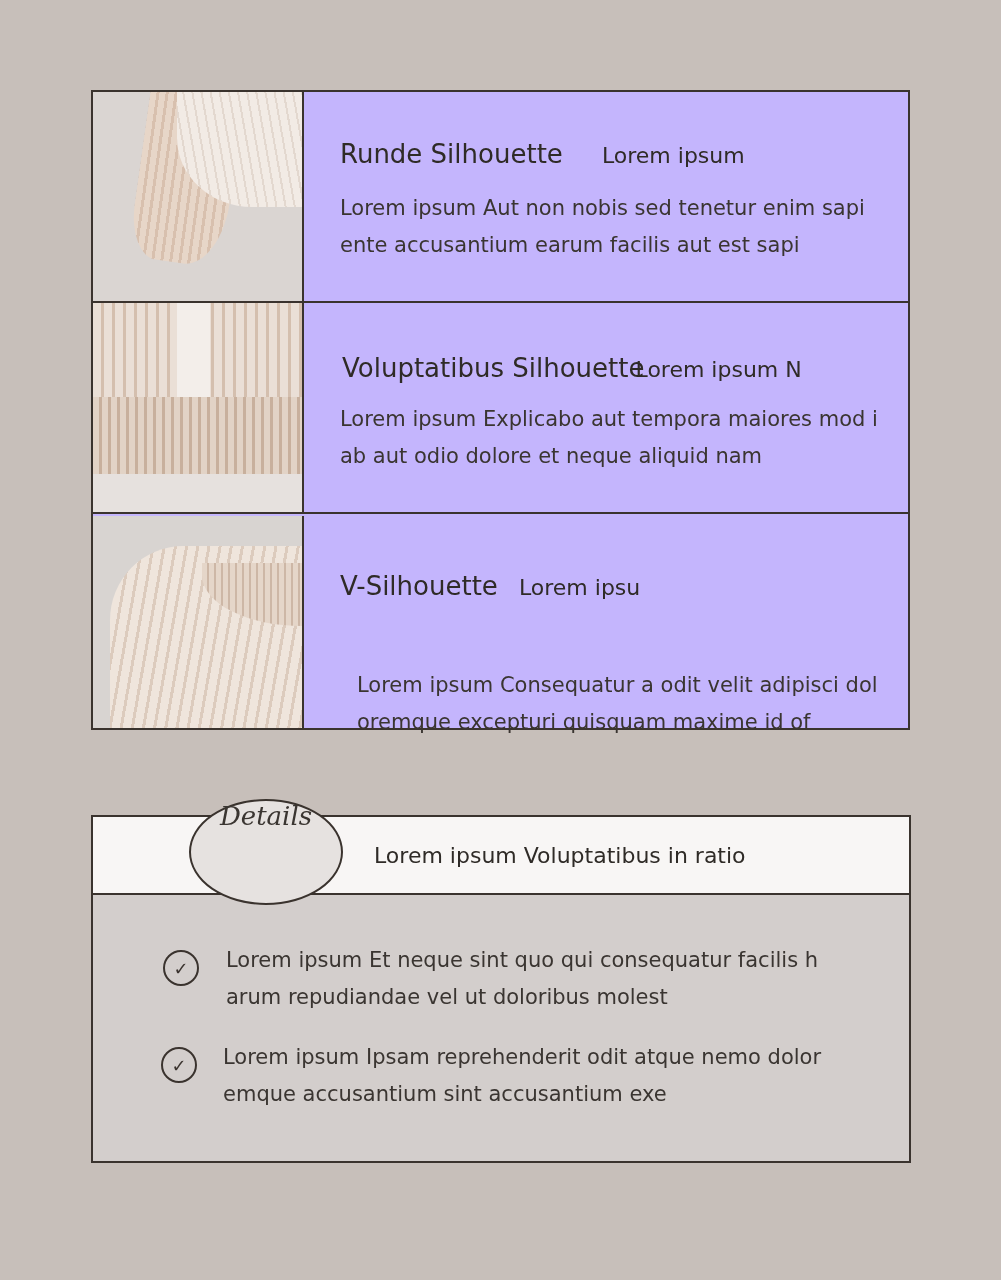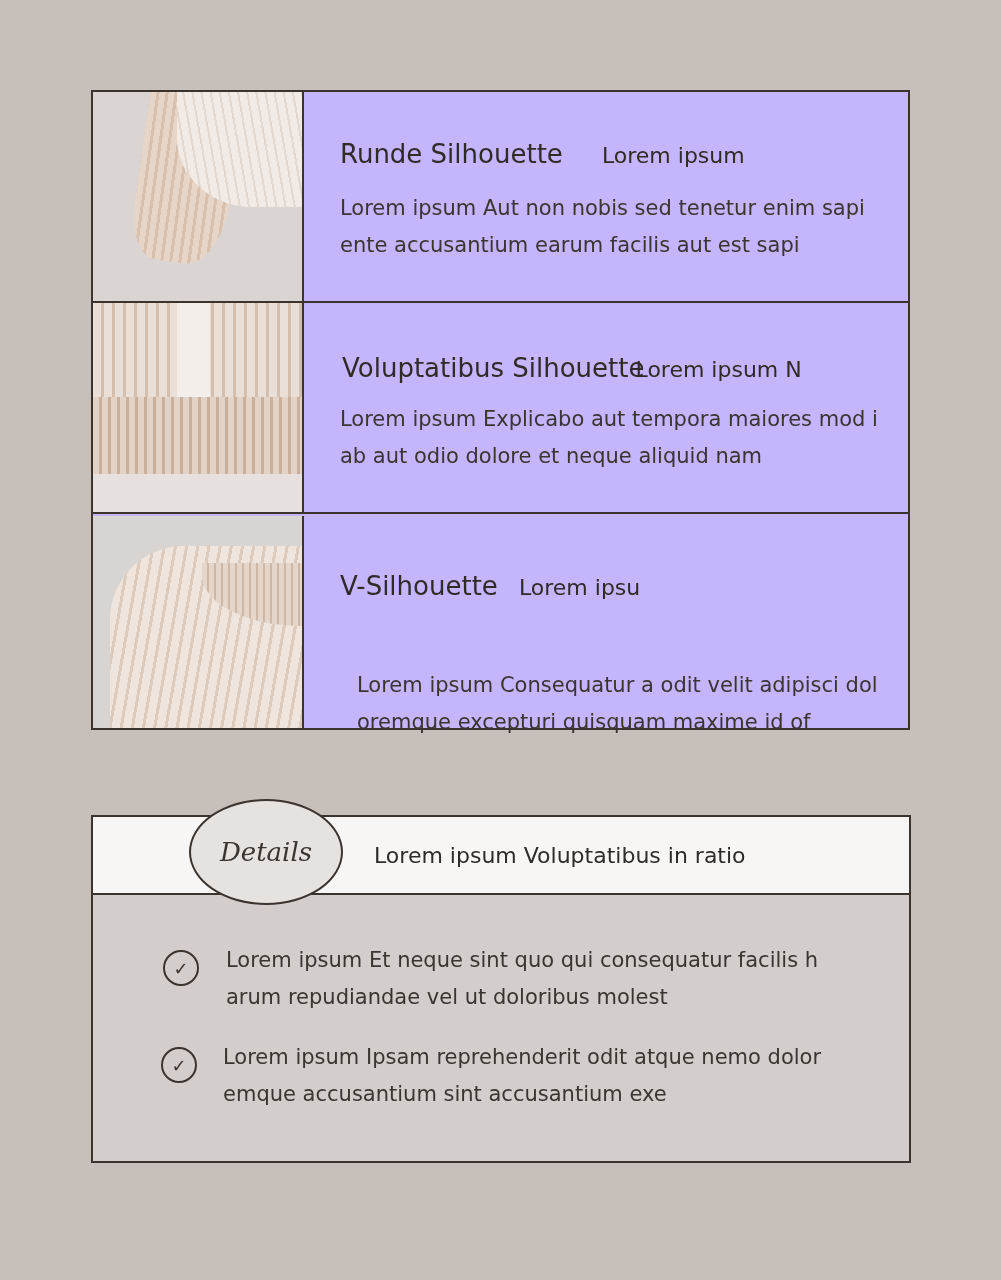--- a/index.html
+++ b/index.html
@@ -51,21 +51,21 @@
     border:2px solid #3a332e; box-sizing:border-box; background:#d3cecc;padding-left:12px;
   }
   .details-head {
     position:absolute; left:0; top:0; width:100%; height:78px;
     background:#f8f6f5; border-bottom:2px solid #3a332e; box-sizing:border-box;
   }
   .details-title { position:absolute; left:281px; top:26px; font-size:22px; color:#2f2b27; white-space:nowrap; }
   .oval {
     position:absolute; left:189px; top:799px; width:154px; height:106px;
     border:2px solid #3a332e; box-sizing:border-box; border-radius:50%;
-    background:#e6e2e0; display:flex; align-items:center; justify-content:center;
+    background:#e6e2e0; display:flex; justify-content:center;
   }
   .oval span { font-family:"DejaVu Serif", serif; font-style:italic; font-size:26px; color:#3a3531; }
   .check-item { position:absolute; left:70px; width:650px; }
   .check-icon {
     position:absolute; left:0; top:8px; width:36px; height:36px; border:2px solid #3a332e;
     border-radius:50%; box-sizing:border-box; display:flex; align-items:center; justify-content:center;
     font-size:18px; color:#3a332e;
   }
   .check-text { position:absolute; left:63px; top:0; width:640px; font-size:21px; line-height:37px; color:#3a3531; }
 </style>

